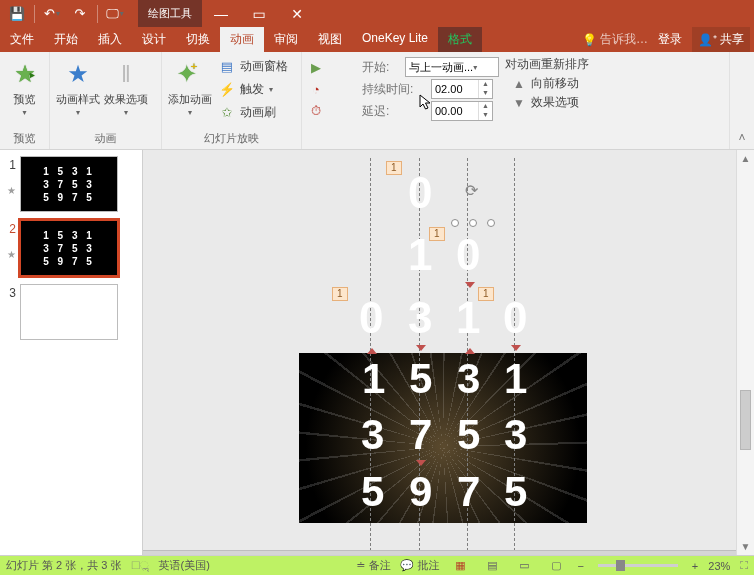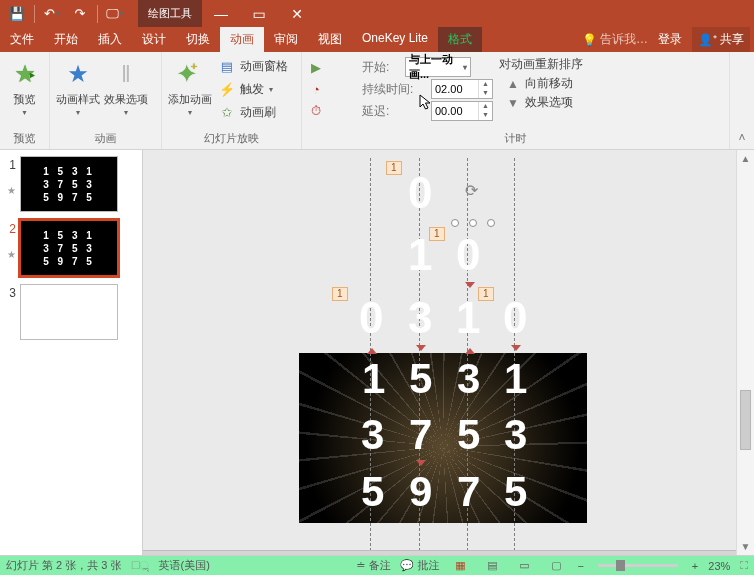--- a/index.html
+++ b/index.html
@@ -34,21 +34,21 @@
   .drop-arrow { font-size:8px; color:#666; }
   .star-green { color:#6ab150; text-shadow:0 0 1px #2d7a16;}
   .star-blue { color:#3b7ecc; }
   .row-items { display:flex; flex-direction:column; gap:3px; }
   .row-item { display:flex; align-items:center; gap:5px; font-size:12px; color:#444; height:20px; padding:0 3px;}
   .ic16 { width:16px; height:16px; display:inline-flex; align-items:center; justify-content:center; font-size:13px;}
   
   .timing-row { display:flex; align-items:center; gap:3px; height:22px; }
   .timing-row label { font-size:12px; color:#737373; width:66px;margin-left:35px; }
   .combo { height:20px; border:1px solid #ababab; background:#fff; font-size:11px; display:inline-flex; align-items:center; padding:0 3px; }
-  .combo.start { width:66px; justify-content:flex-end;font-weight:bold;}
+  .combo.start { width:94px; justify-content:flex-start;}
   .spin { width:62px; height:20px; border:1px solid #ababab; background:#fff; display:flex; align-items:center; }
   .spin input { border:none; width:40px; font-size:11px; padding-left:3px; outline:none; }
   .spin .sp { width:14px; display:flex; flex-direction:column; margin-left:auto;}
   .spin .sp span { height:9px; font-size:7px; line-height:8px; text-align:center; color:#666; border-left:1px solid #ddd;}
   .reorder { display:flex; flex-direction:column; gap:2px; padding-left:6px;}
   .reorder .hdr { font-size:12px; color:#444; }
   .reorder .btn { font-size:12px; color:#444; display:flex; align-items:center; gap:6px; padding-left:8px;}
   .ribbon-coll { width:24px; display:flex; align-items:flex-end; justify-content:center; padding-bottom:4px; color:#777;}
   
   .work { position:absolute; top:150px; left:0; right:0; bottom:20px; display:flex; background:#eaeaea;}
@@ -75,21 +75,21 @@
   .mid-digit { position:absolute; color:#fff; font-size:42px; font-weight:700; font-family:Arial,sans-serif; }
   .dashed-v { position:absolute; border-left:1px dashed #7f7f7f; top:8px; bottom:-6px; }
   .tag { position:absolute; background:#fde6cc; border:1px solid #e7b07a; color:#8d5a24; font-size:10px; padding:0 4px; height:14px; line-height:12px;}
   .sel-handle { position:absolute; width:8px; height:8px; background:#fff; border:1px solid #8d8d8d; border-radius:50%;}
   .rot-handle { position:absolute; width:18px; height:18px; color:#888; font-size:16px;}
   .red-tri { position:absolute; width:0; height:0; border-left:5px solid transparent; border-right:5px solid transparent; }
   .red-tri.down { border-top:6px solid #c0504d; }
   .red-tri.up { border-bottom:6px solid #c0504d; }
   .hsplit { position:absolute; left:0; right:18px; bottom:0; height:5px; background:#d6d6d6; border-top:1px solid #bebebe; cursor:row-resize;}
   
-  .status { position:absolute; left:0; right:0; bottom:0; height:20px; background:#86efac; border-top:1px solid #cfcfcf; display:flex; align-items:center; font-size:11px; color:#555; padding:0 6px; gap:10px;}
+  .status { position:absolute; left:0; right:0; bottom:0; height:20px; background:#bef264; border-top:1px solid #cfcfcf; display:flex; align-items:center; font-size:11px; color:#555; padding:0 6px; gap:10px;}
   .status .spacer { flex:1; }
   .status .viewbtn { width:22px; height:16px; display:flex; align-items:center; justify-content:center; color:#666;}
   .status .viewbtn.active { color:#b7472a; }
   .zoom-track { width:80px; height:3px; background:#cfcfcf; position:relative; margin:0 4px;}
   .zoom-track .zh { position:absolute; top:-4px; left:18px; width:9px; height:11px; background:#888;}
   .cursor-arrow { position:absolute; width:14px; height:18px; pointer-events:none; z-index:50; }
 </style>
 </head>
 <body>
 
@@ -240,21 +240,20 @@
               <span style="color:#777;">▲</span>
               <span>向前移动</span>
             </div>
           <div class="btn">
               <span style="color:#777;">▼</span>
               <span>效果选项</span>
             </div>
         </div>
       </div>
     </div>
-    <div class="rlabel">计时</div>
   </div>
   <div class="ribbon-coll">˄</div>
 </div>
 
 <div class="work">
   <div class="thumbs">
     <div class="thumb-row">
       <div class="thumb-numcol">
           <div class="thumb-num">1</div>
           <div class="thumb-star">★</div>

